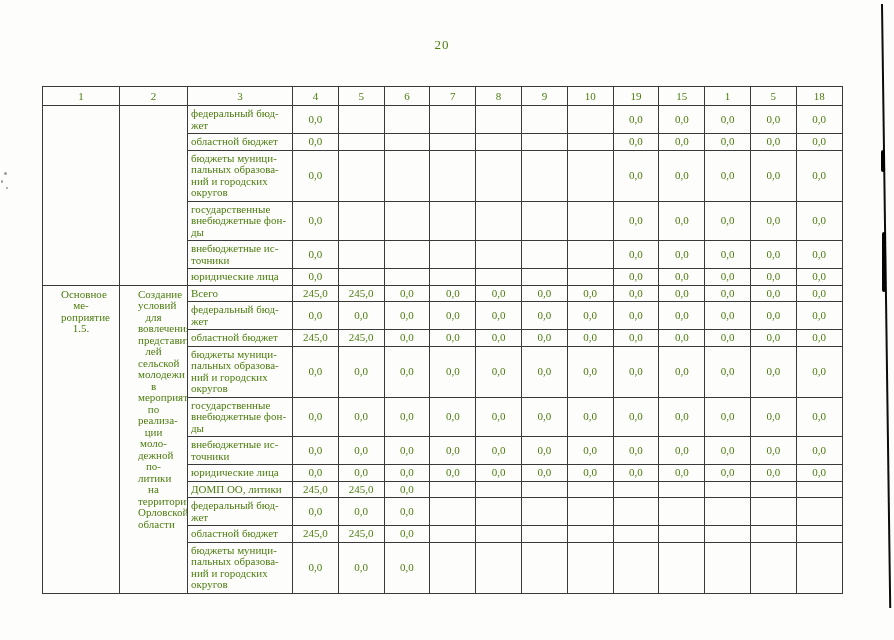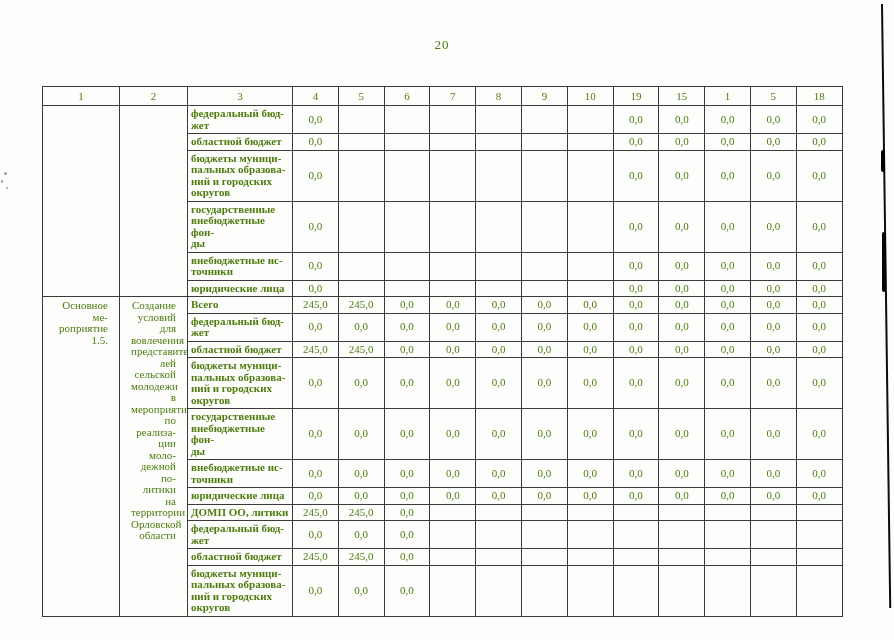--- a/index.html
+++ b/index.html
@@ -24,28 +24,28 @@
     border:1px solid #3a3a3a;
     font-size:11px;
     overflow:hidden;
   }
   .fin-table th {
     font-weight:normal; height:16px; text-align:center; padding:1px;
   }
   .fin-table td { line-height:11.5px; }
   td.cell-label {
     text-align:left; vertical-align:middle;
-    padding:2px 3px; white-space:pre-line;font-weight:bold;
+    padding:2px 3px; white-space:pre-line;
   }
   td.cell-value {
     text-align:center; vertical-align:middle; padding:2px 1px;
   }
   td.cell-activity, td.cell-goal {
-    text-align:right; vertical-align:top;
-    padding:3px 11px; white-space:pre-line;
+    text-align:center; vertical-align:top;
+    padding:3px 18px; white-space:pre-line;
   }
   
   .artifact-line {
     position:absolute; left:881px; top:4px;
     width:2px; height:604px;
     background:#0d0d0d;
     transform:rotate(-0.78deg);
     transform-origin:top center;
   }
   .artifact-blob-1 {

